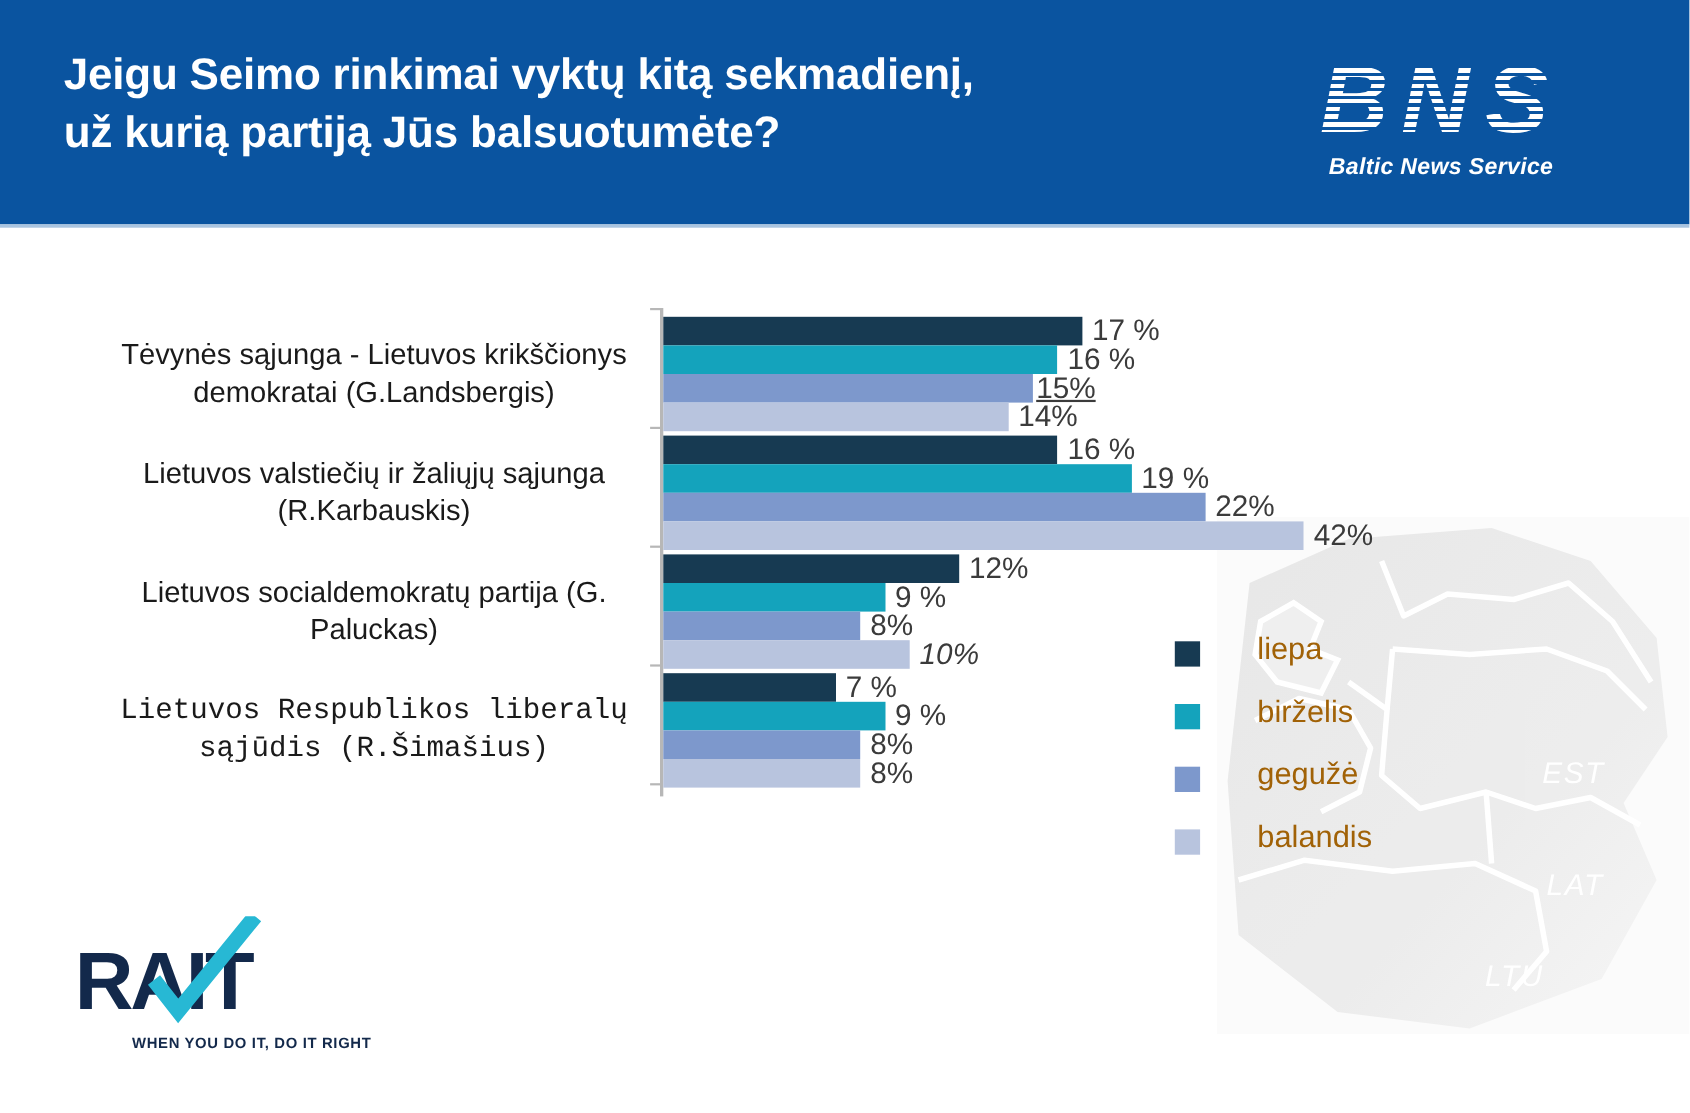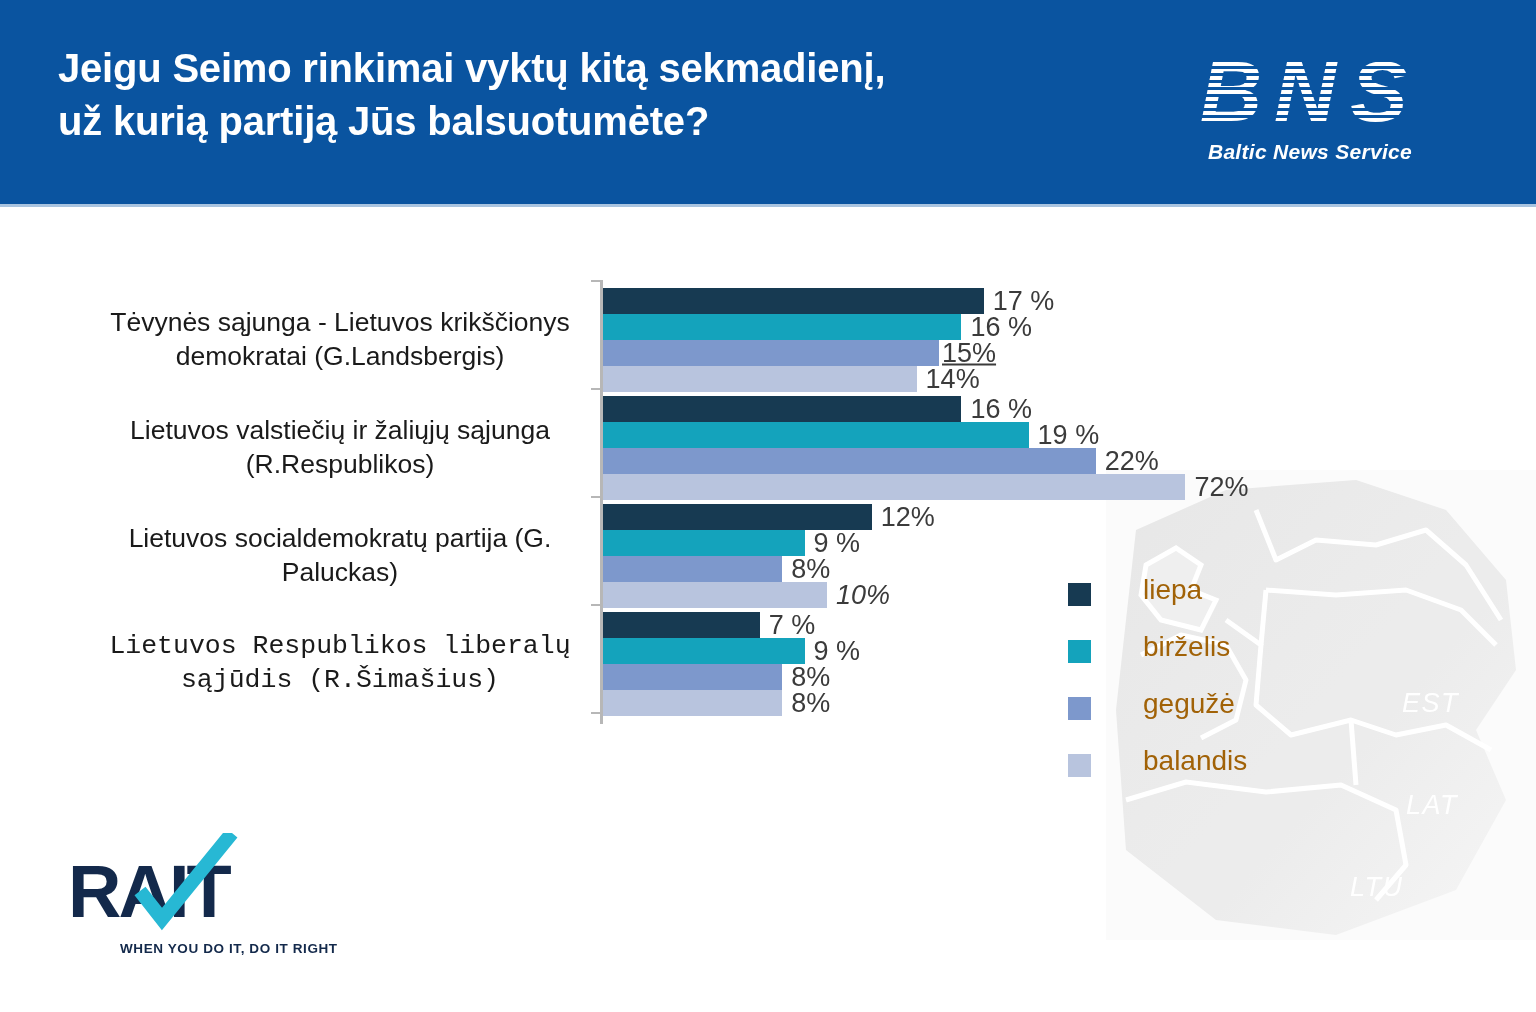--- a/index.html
+++ b/index.html
@@ -298,21 +298,21 @@
     <path d="M40,95 L70,78 L95,95 L85,120 L110,130 L95,160 L55,150 L35,125 Z" fill="#efefef" stroke="#ffffff" stroke-width="5"></path>
   </svg>
   <div class="map-label" id="map-est">EST</div>
   <div class="map-label" id="map-lat">LAT</div>
   <div class="map-label" id="map-ltu">LTU</div>
 </div>
 
 <div id="chart">
   <div id="cat-labels">
       <div class="cat-label" style="top: 66px;">Tėvynės sąjunga - Lietuvos krikščionys demokratai (G.Landsbergis)</div>
-      <div class="cat-label" style="top: 174px;">Lietuvos valstiečių ir žaliųjų sąjunga (R.Respublikos)</div>
+      <div class="cat-label" style="top: 174px;">Lietuvos valstiečių ir žaliųjų sąjunga (R.Karbauskis)</div>
       <div class="cat-label" style="top: 282px;">Lietuvos socialdemokratų partija (G. Paluckas)</div>
       <div class="cat-label" style="top: 390px; font-family: Liberation Mono, monospace;">Lietuvos Respublikos liberalų sąjūdis (R.Šimašius)</div>
     </div>
   <div id="plot">
     <div id="axis-line"></div>
   <div class="axis-tick" style="top: -8px;"></div>
       <div class="bar-row" style="top: 0px; width: 700px;">
         <div class="bar" style="width: 380.8px; background: rgb(23, 58, 82);"></div>
         <div class="bar-value" style="left: 389.8px;">17 %</div>
       </div>
@@ -336,21 +336,21 @@
       <div class="bar-row" style="top: 134px; width: 700px;">
         <div class="bar" style="width: 425.6px; background: rgb(20, 163, 188);"></div>
         <div class="bar-value" style="left: 434.6px;">19 %</div>
       </div>
       <div class="bar-row" style="top: 160px; width: 700px;">
         <div class="bar" style="width: 492.8px; background: rgb(125, 152, 204);"></div>
         <div class="bar-value" style="left: 501.8px;">22%</div>
       </div>
       <div class="bar-row" style="top: 186px; width: 700px;">
         <div class="bar" style="width: 582.4px; background: rgb(184, 196, 222);"></div>
-        <div class="bar-value" style="left: 591.4px;">72%</div>
+        <div class="bar-value" style="left: 591.4px;">42%</div>
       </div>
       <div class="axis-tick" style="top: 208px;"></div>
       <div class="bar-row" style="top: 216px; width: 700px;">
         <div class="bar" style="width: 268.8px; background: rgb(23, 58, 82);"></div>
         <div class="bar-value" style="left: 277.8px;">12%</div>
       </div>
       <div class="bar-row" style="top: 242px; width: 700px;">
         <div class="bar" style="width: 201.6px; background: rgb(20, 163, 188);"></div>
         <div class="bar-value" style="left: 210.6px;">9 %</div>
       </div>

